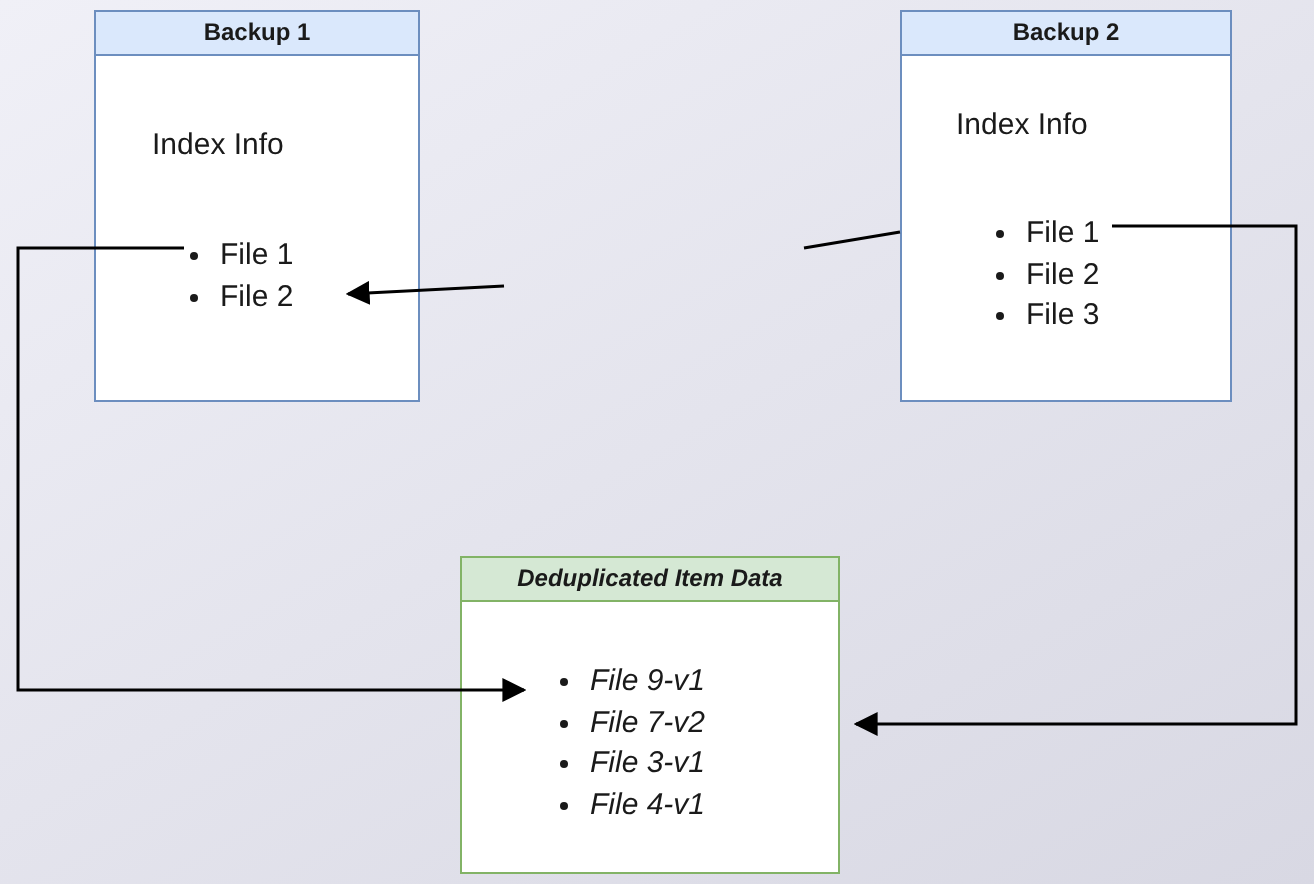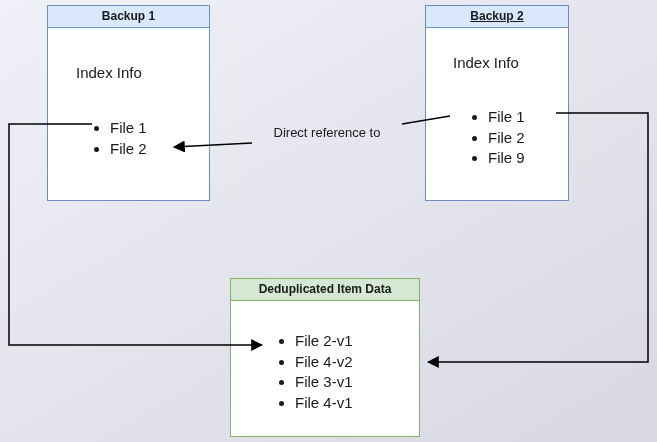--- a/index.html
+++ b/index.html
@@ -13,21 +13,21 @@
     color: var(--text, #1a1a1a);
   }
   .box {
     position: absolute;
     background: #ffffff;
     border: 1px solid #000;
     box-sizing: border-box;
     z-index: 1;
   }
   .box.backup { border-color: var(--backup-border, #6c8ebf); }
-  .box.dedup  { border-color: var(--dedup-border, #82b366); }
+  .box.dedup  { border-color: var(--dedup-border, #82b366); font-style: italic; }
   .box-header {
     height: 21px;
     line-height: 21px;
     text-align: center;
     font-size: 12px;
     font-weight: bold;
     border-bottom: 1px solid #000;
   }
   .backup .box-header { background: var(--backup-header-fill, #dae8fc); border-color: var(--backup-border, #6c8ebf); }
   .dedup  .box-header { background: var(--dedup-header-fill, #d5e8d4); border-color: var(--dedup-border, #82b366); }
@@ -71,38 +71,38 @@
     <div class="box-header">Backup 1</div>
     <div class="box-body">
       <div class="index-label" style="left:28px; top:36px;">Index Info</div>
       <ul class="file-list" style="left:46px; top:90px;">
         <li>File 1</li>
         <li>File 2</li>
       </ul>
     </div>
   </div>
 
-  <div class="box backup" style="left:425px; top:5px; width:144px; height:196px;text-decoration:underline;">
+  <div class="box backup" style="left:450px; top:5px; width:166px; height:196px;">
     <div class="box-header">Backup 2</div>
     <div class="box-body">
       <div class="index-label" style="left:27px; top:26px;">Index Info</div>
       <ul class="file-list" style="left:46px; top:79px;">
         <li>File 1</li>
         <li>File 2</li>
-        <li>File 9</li>
+        <li>File 3</li>
       </ul>
     </div>
   </div>
 
   <div class="box dedup" style="left:230px; top:278px; width:190px; height:159px;">
     <div class="box-header">Deduplicated Item Data</div>
     <div class="box-body">
       <ul class="file-list" style="left:48px; top:30px;">
-        <li>File 2-v1</li>
-        <li>File 4-v2</li>
+        <li>File 9-v1</li>
+        <li>File 7-v2</li>
         <li>File 3-v1</li>
         <li>File 4-v1</li>
       </ul>
     </div>
   </div>
 
   <svg class="svg-layer" viewBox="0 0 657 442" xmlns="http://www.w3.org/2000/svg">
     <defs>
       <marker id="arrowhead" viewBox="0 0 10 10" refX="9" refY="5" markerWidth="8" markerHeight="8" orient="auto">
         <path d="M0,0 L10,5 L0,10 Z" style="fill:var(--arrow,#000); stroke:none;"></path>
@@ -111,16 +111,15 @@
 
     <path d="M 450 116 L 402 124"></path>
     <path d="M 252 143 L 174 147" marker-end="url(#arrowhead)"></path>
 
     <path d="M 92 124 L 9 124 L 9 345 L 262 345" marker-end="url(#arrowhead)"></path>
 
     <path d="M 556 113 L 648 113 L 648 362 L 428 362" marker-end="url(#arrowhead)"></path>
   </svg>
 
   <div class="annotation">
-    <span>Direct reference to</span>
   </div>
 
 </div>
 
 </body></html>

